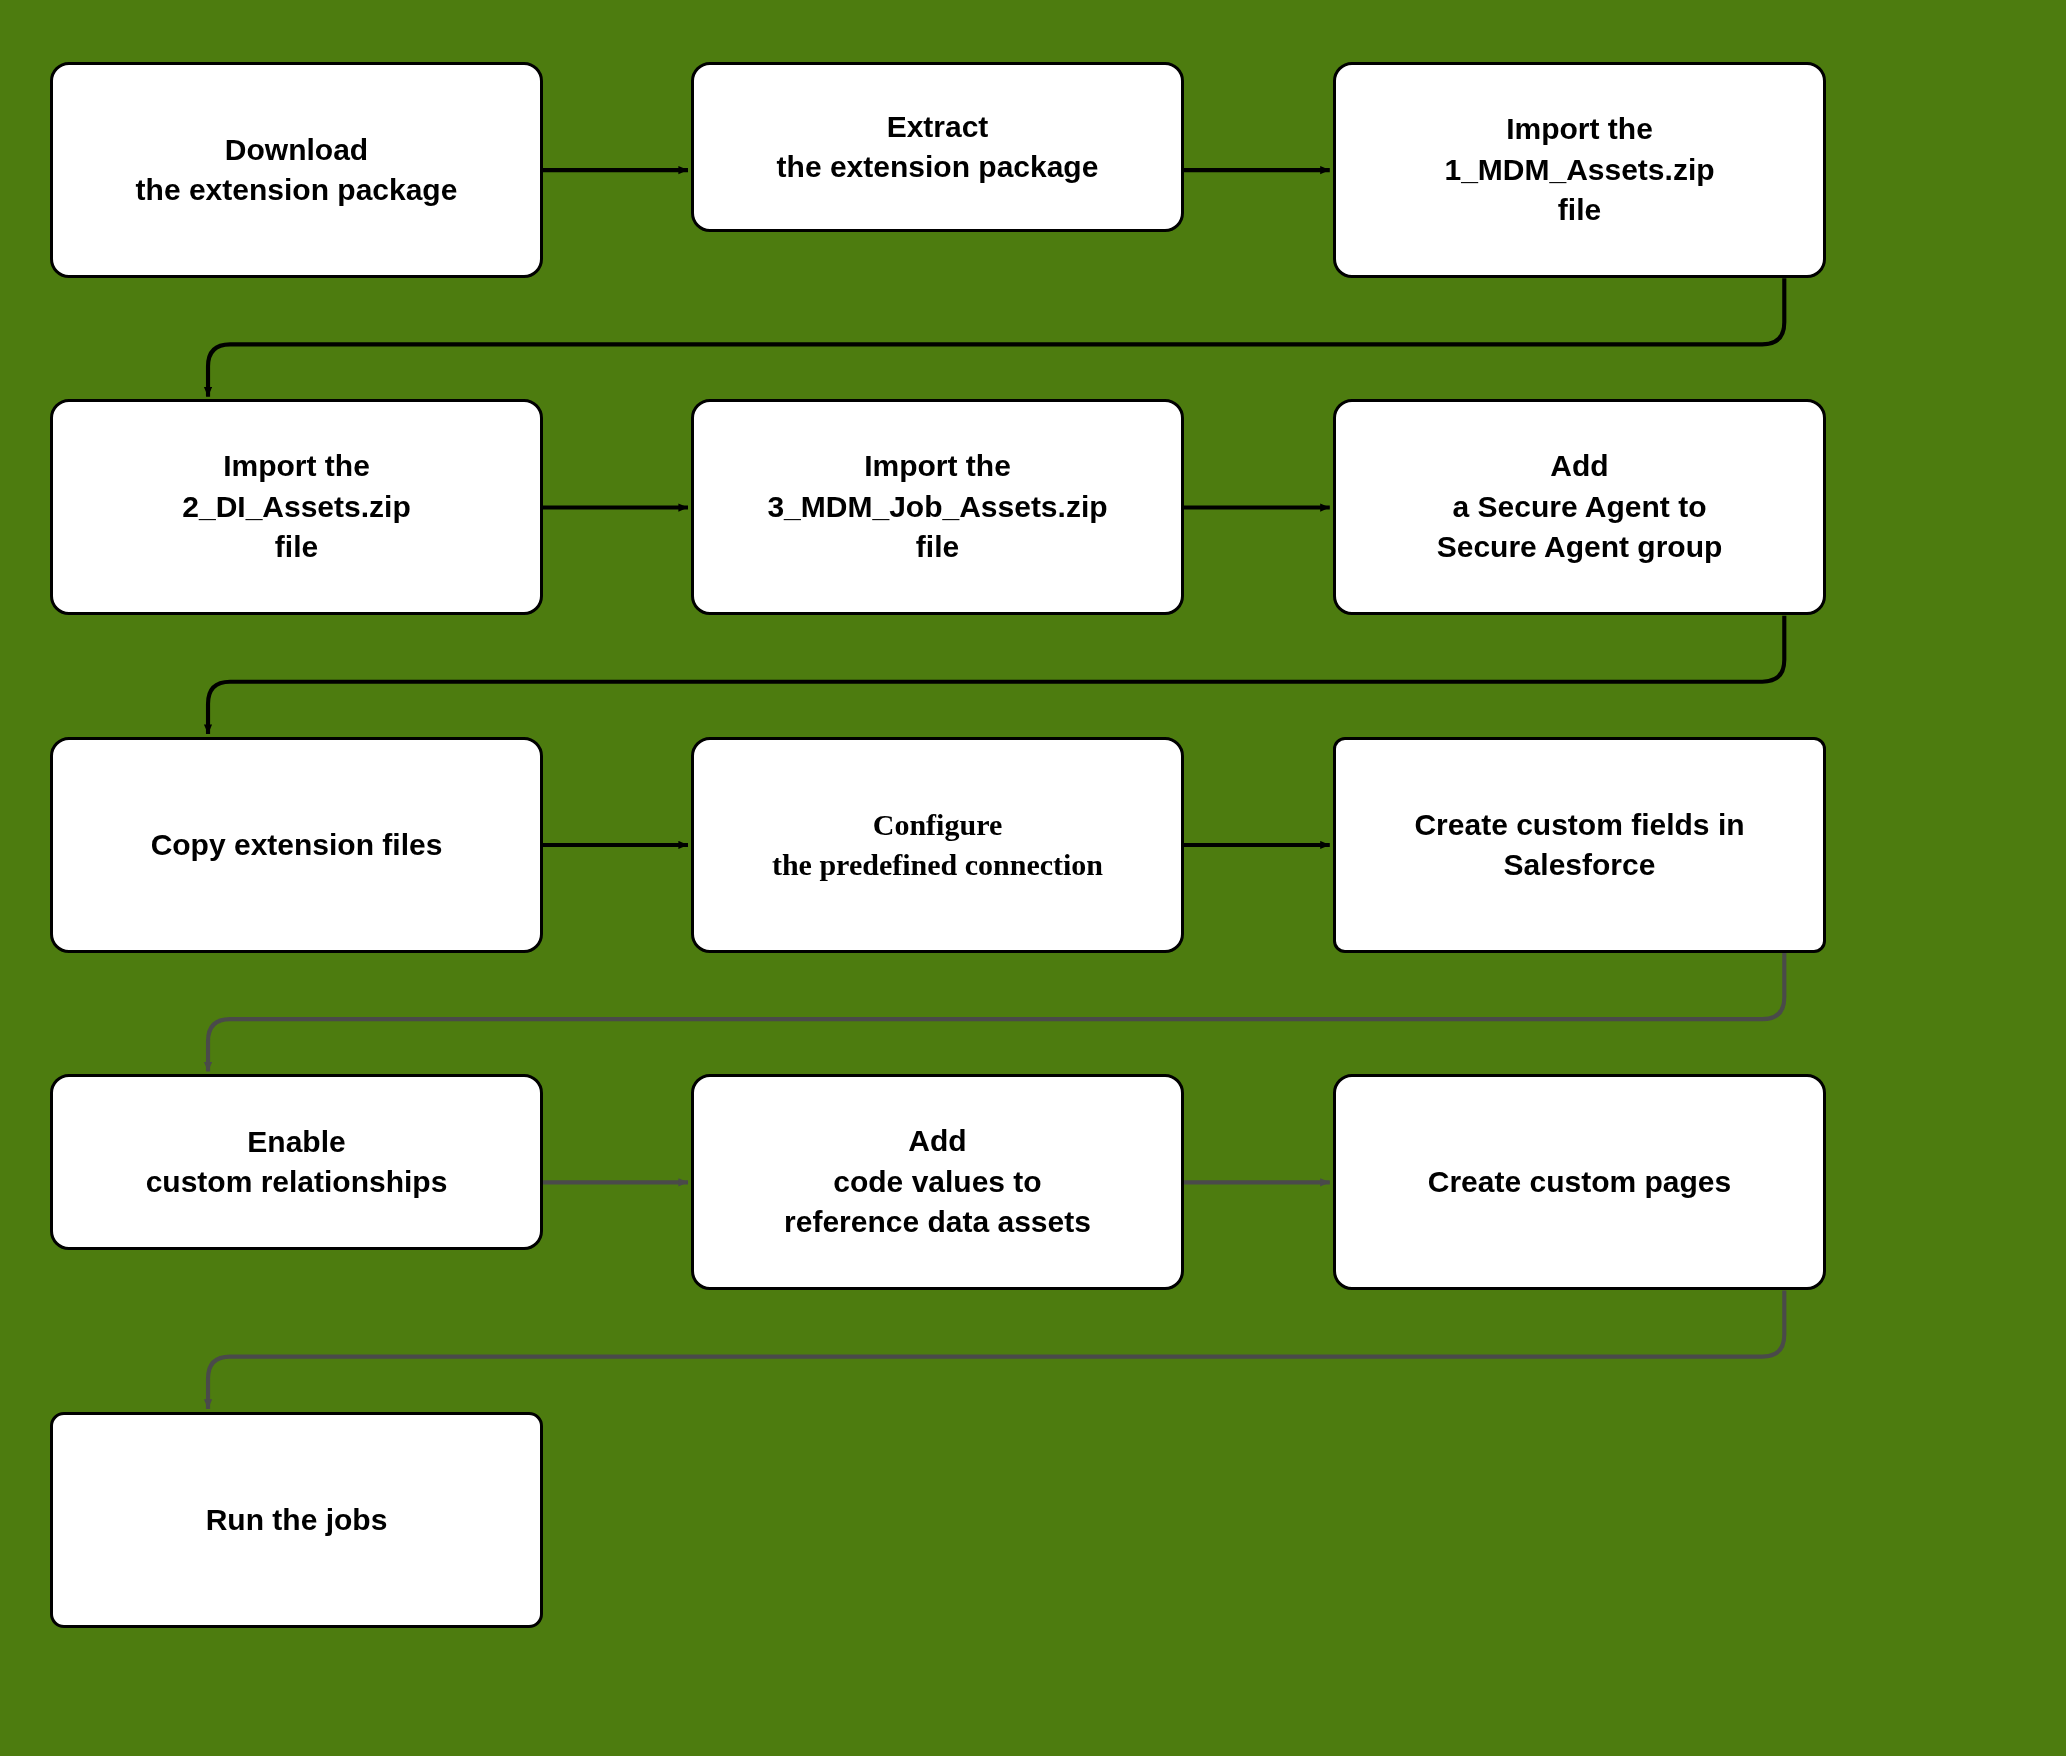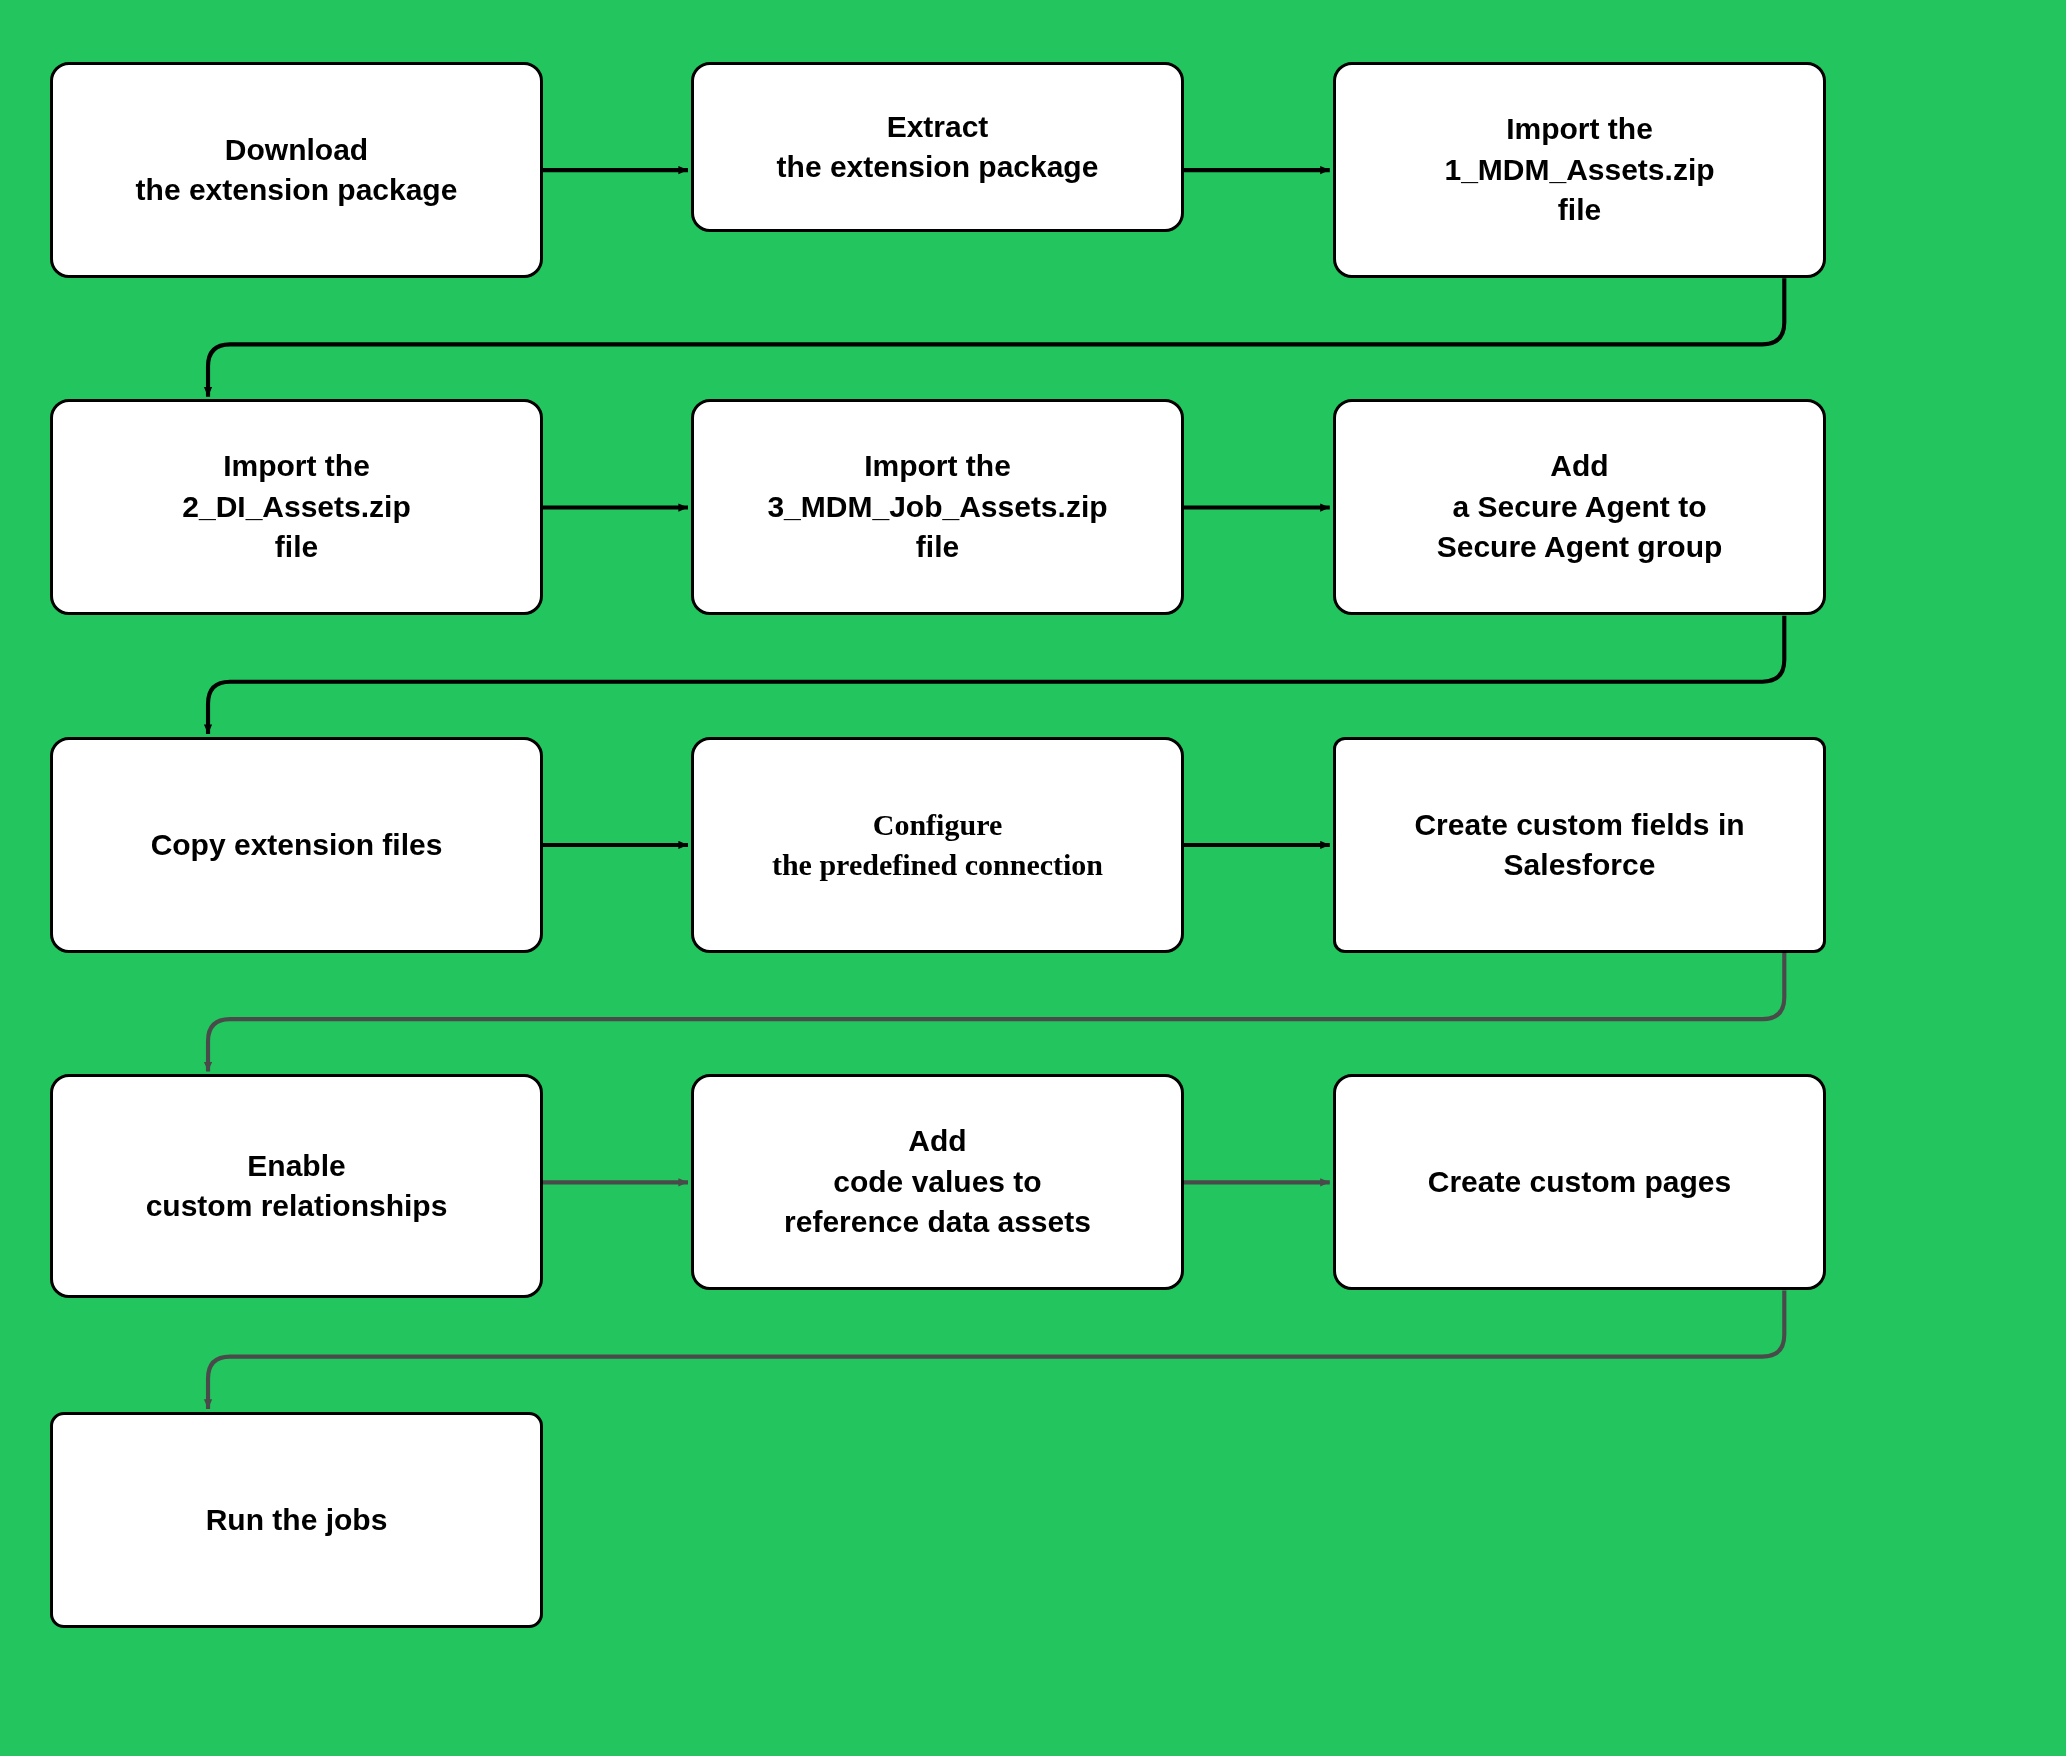--- a/index.html
+++ b/index.html
@@ -1,21 +1,21 @@
 <!DOCTYPE html>
 <html style="font-size:11px"><head>
   <meta charset="utf-8">
   <style>
     * { margin: 0; padding: 0; box-sizing: border-box; }
     body { background: #ffffff; font-family: Arial, Helvetica, sans-serif; }
     .canvas {
       position: relative;
       width: 2066px;
       height: 1756px;
-      background: #22c55e;
+      background: #4d7c0f;
     }
     .box {
       position: absolute;
       border: 3.4px solid #000;
       border-radius: 19px;
       background: #ffffff;
       display: flex;
       align-items: center;
       justify-content: center;
       text-align: center;
@@ -81,21 +81,21 @@
     </div>
     <div class="box" style="left: 50px; top: 737px; width: 493px; height: 216px;">
       <span>Copy extension files</span>
     </div>
     <div class="box" style="left: 691px; top: 737px; width: 493px; height: 216px; font-family: Liberation Serif, serif;">
       <span>Configure<br>the predefined  connection</span>
     </div>
     <div class="box" style="left: 1333px; top: 737px; width: 493px; height: 216px; border-radius: 12px;">
       <span>Create custom fields in<br>Salesforce</span>
     </div>
-    <div class="box" style="left: 50px; top: 1074px; width: 493px; height: 224px;">
+    <div class="box" style="left: 50px; top: 1074px; width: 493px; height: 176px;">
       <span>Enable<br>custom relationships</span>
     </div>
     <div class="box" style="left: 691px; top: 1074px; width: 493px; height: 216px;">
       <span>Add<br>code values to<br>reference data assets</span>
     </div>
     <div class="box" style="left: 1333px; top: 1074px; width: 493px; height: 216px;">
       <span>Create custom pages</span>
     </div>
     <div class="box" style="left: 50px; top: 1412px; width: 493px; height: 216px; border-radius: 14px;">
       <span>Run the jobs</span>

